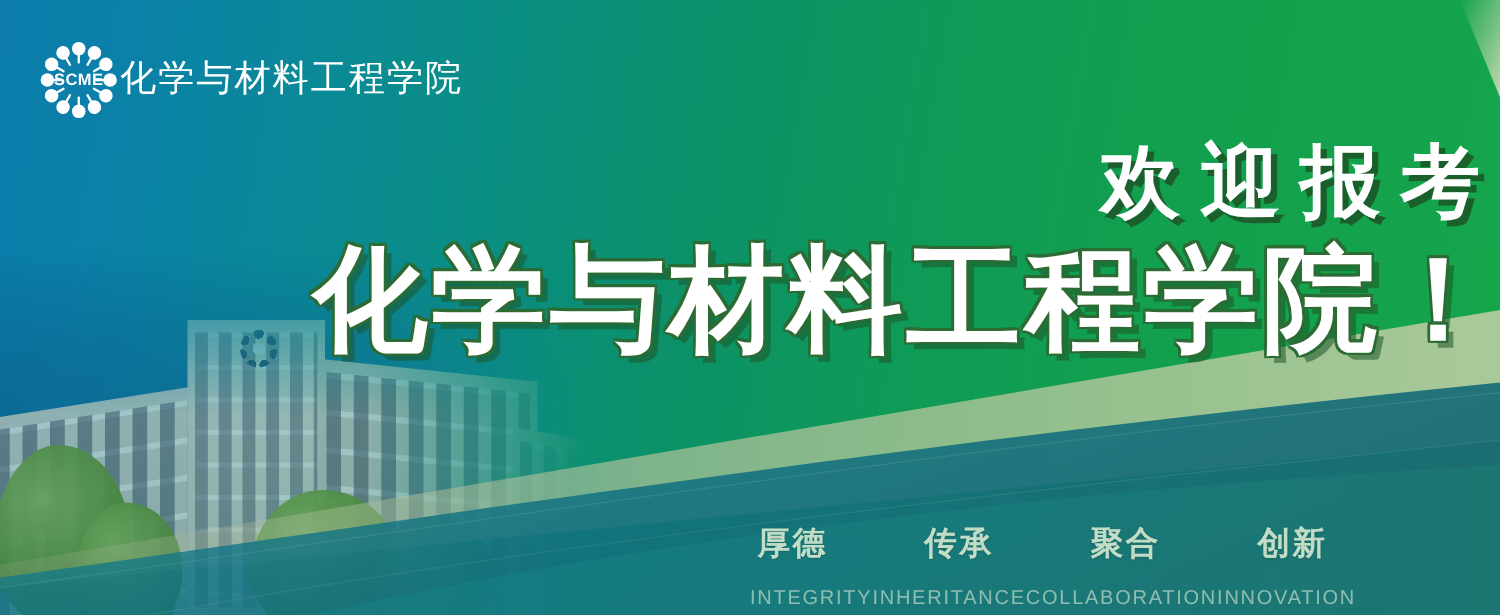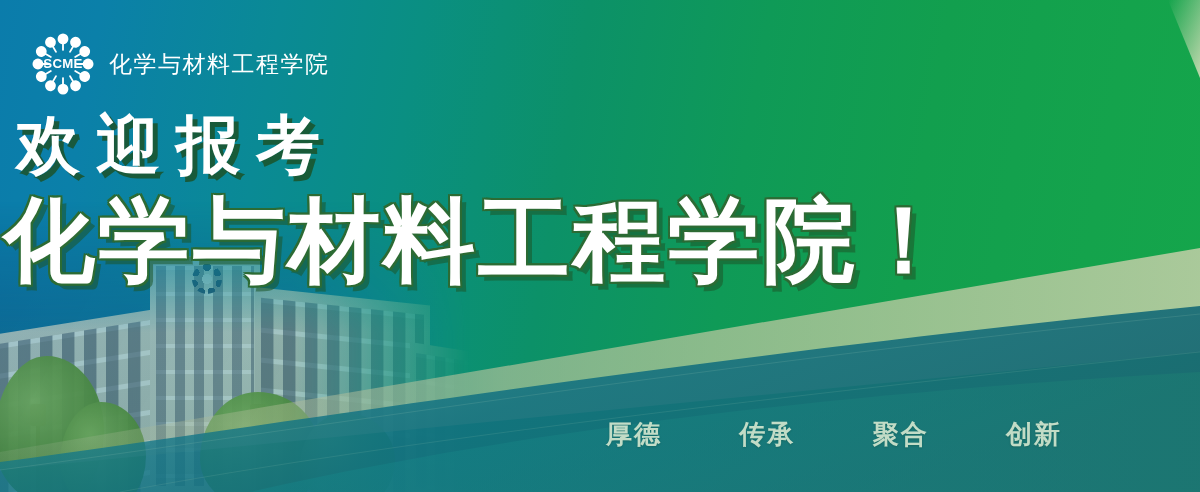--- a/index.html
+++ b/index.html
@@ -162,47 +162,46 @@
     mix-blend-mode: multiply;
   }
 
   
   .brand {
     position: absolute;
     left: 30px;
     top: 31px;
     display: flex;
     align-items: center;
-    gap: 13px;
   }
   .brand-mark { width: 66px; height: 66px; display: block; }
   .brand-text { display: flex; flex-direction: column; gap: 1px; }
   .brand-cn {
-    font-size: 23px;
+    font-size: 29px;
     line-height: 1.08;
     color: #ffffff;
     letter-spacing: 1.5px;
     font-weight: 500;
     white-space: nowrap;
   }
   .brand-en {
     font-size: 13.5px;
     line-height: 1.1;
     color: #ffffff;
     letter-spacing: .1px;
     white-space: nowrap;
   }
 
   
   .headline {
     position: absolute;
     left: 0;
     right: 0;
     top: 112px;
-    text-align: left;
+    text-align: right;
     pointer-events: none;
   }
   .headline-kicker {
     font-size: 64px;
     font-weight: bold;
     color: #ffffff;
     letter-spacing: 16px;
     text-indent: 16px;
     line-height: 1.05;
     text-shadow: 5px 5px 0 rgba(28,80,36,.82);
@@ -395,15 +394,21 @@
     <div class="headline-main">化学与材料工程学院！</div>
   </div>
 
   <div class="motto">
     <div class="motto-cn">
       <span>厚德</span>
       <span>传承</span>
       <span>聚合</span>
       <span>创新</span>
     </div>
+    <div class="motto-en">
+      <span>INTEGRITY</span>
+      <span>INHERITANCE</span>
+      <span>COLLABORATION</span>
+      <span>INNOVATION</span>
+    </div>
   </div>
 
 </div>
 
 </body></html>

